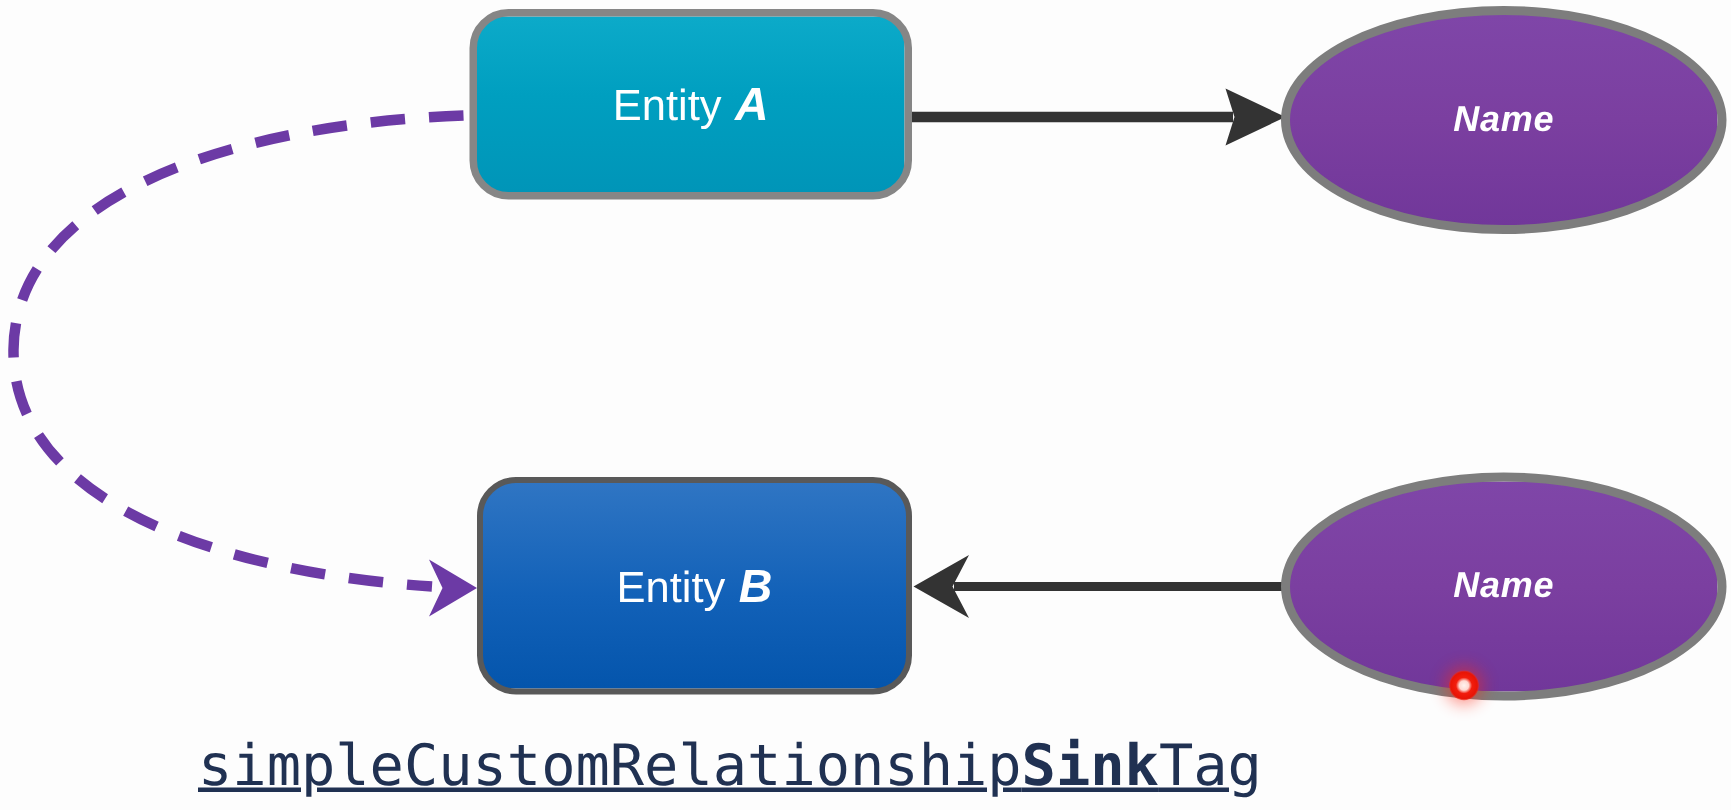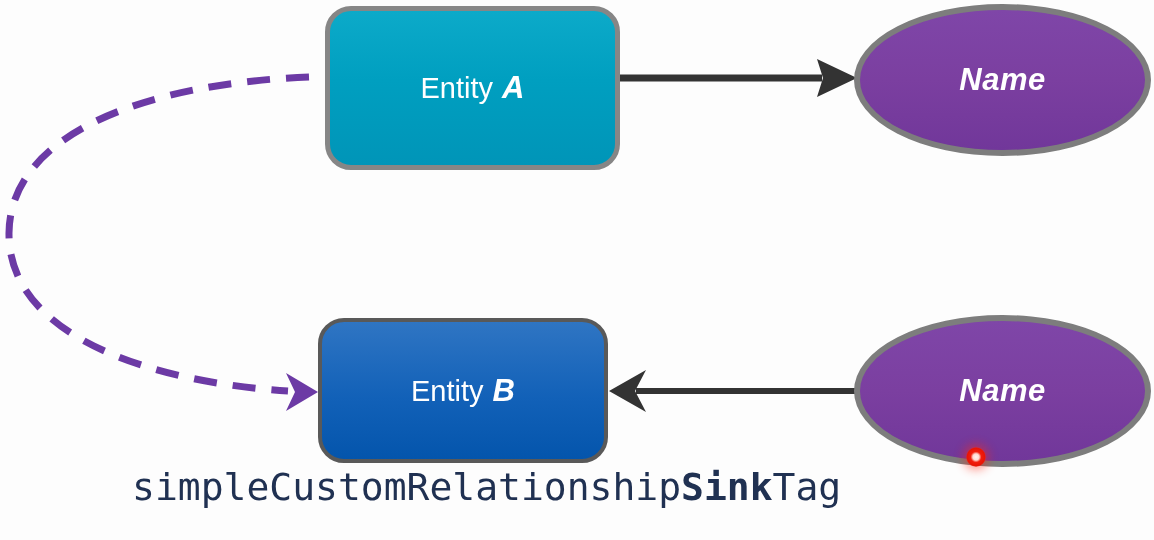--- a/index.html
+++ b/index.html
@@ -9,53 +9,52 @@
     font-family:"Liberation Sans", sans-serif;
   }
   .layer { position:absolute; left:0; top:0; }
 
   .node {
     position:absolute; display:flex; align-items:center; justify-content:center;
     color:#ffffff; font-size:29px; text-align:center;
   }
   .rect { border-radius:26px; }
   .entity-a {
-    left:313px; top:6px; width:295px; height:164px;
+    left:313px; top:6px; width:295px; height:127px;
     background:linear-gradient(180deg,#0caac9 0%, #009fc0 45%, #0095b8 100%);
     border:5px solid #868686;
     box-sizing:border-box;
-    margin-left:12px;
   }
   .entity-b {
     left:318px; top:318px; width:290px; height:145px;
     background:linear-gradient(180deg,#2f75c3 0%, #1261b8 55%, #0455ac 100%);
     border:4px solid #595959;
     box-sizing:border-box;
   }
   .em { font-style:italic; font-weight:700; margin-left:9px; font-size:31px; }
 
   .ellipse {
     position:absolute; border-radius:50%;
     background:linear-gradient(180deg,#7f46a8 0%, #7b3fa0 50%, #71379a 100%);
     border:6px solid #7d7d7d;
     box-sizing:border-box;
     display:flex; align-items:center; justify-content:center;
   }
   .ellipse-top    { left:854px; top:4px;   width:297px; height:152px; }
   .ellipse-bottom { left:854px; top:315px; width:297px; height:152px; }
-  .ellipse .name { color:#fff; font-weight:700; font-style:italic; font-size:31px; letter-spacing:0.5px; }
+  .ellipse .name { color:#fff; font-weight:700; font-style:italic; font-size:24px; letter-spacing:0.5px; }
 
   .tag {
     position:absolute; white-space:nowrap;
     font-family:"DejaVu Sans Mono", monospace;
     font-size:38px; color:#203152; font-weight:400;
   }
   .tag .bold { font-weight:700; }
   .tag-source { left:100px; top:172px; }
-  .tag-sink   { left:132px; top:465px; }
+  .tag-sink   { left:132px; top:488px;text-decoration:underline; }
 
   .click-indicator {
     position:absolute; left:966px; top:447px; width:20px; height:20px;
     border-radius:50%;
     background:radial-gradient(circle at 50% 50%, #fff3f0 0%, #ffd9d2 22%, #f21d0d 38%, #e81405 62%, rgba(255,60,40,0.55) 74%, rgba(255,80,60,0.0) 100%);
     box-shadow:0 0 10px 3px rgba(255,40,20,0.45);
   }
 </style>
 </head>
 <body>

